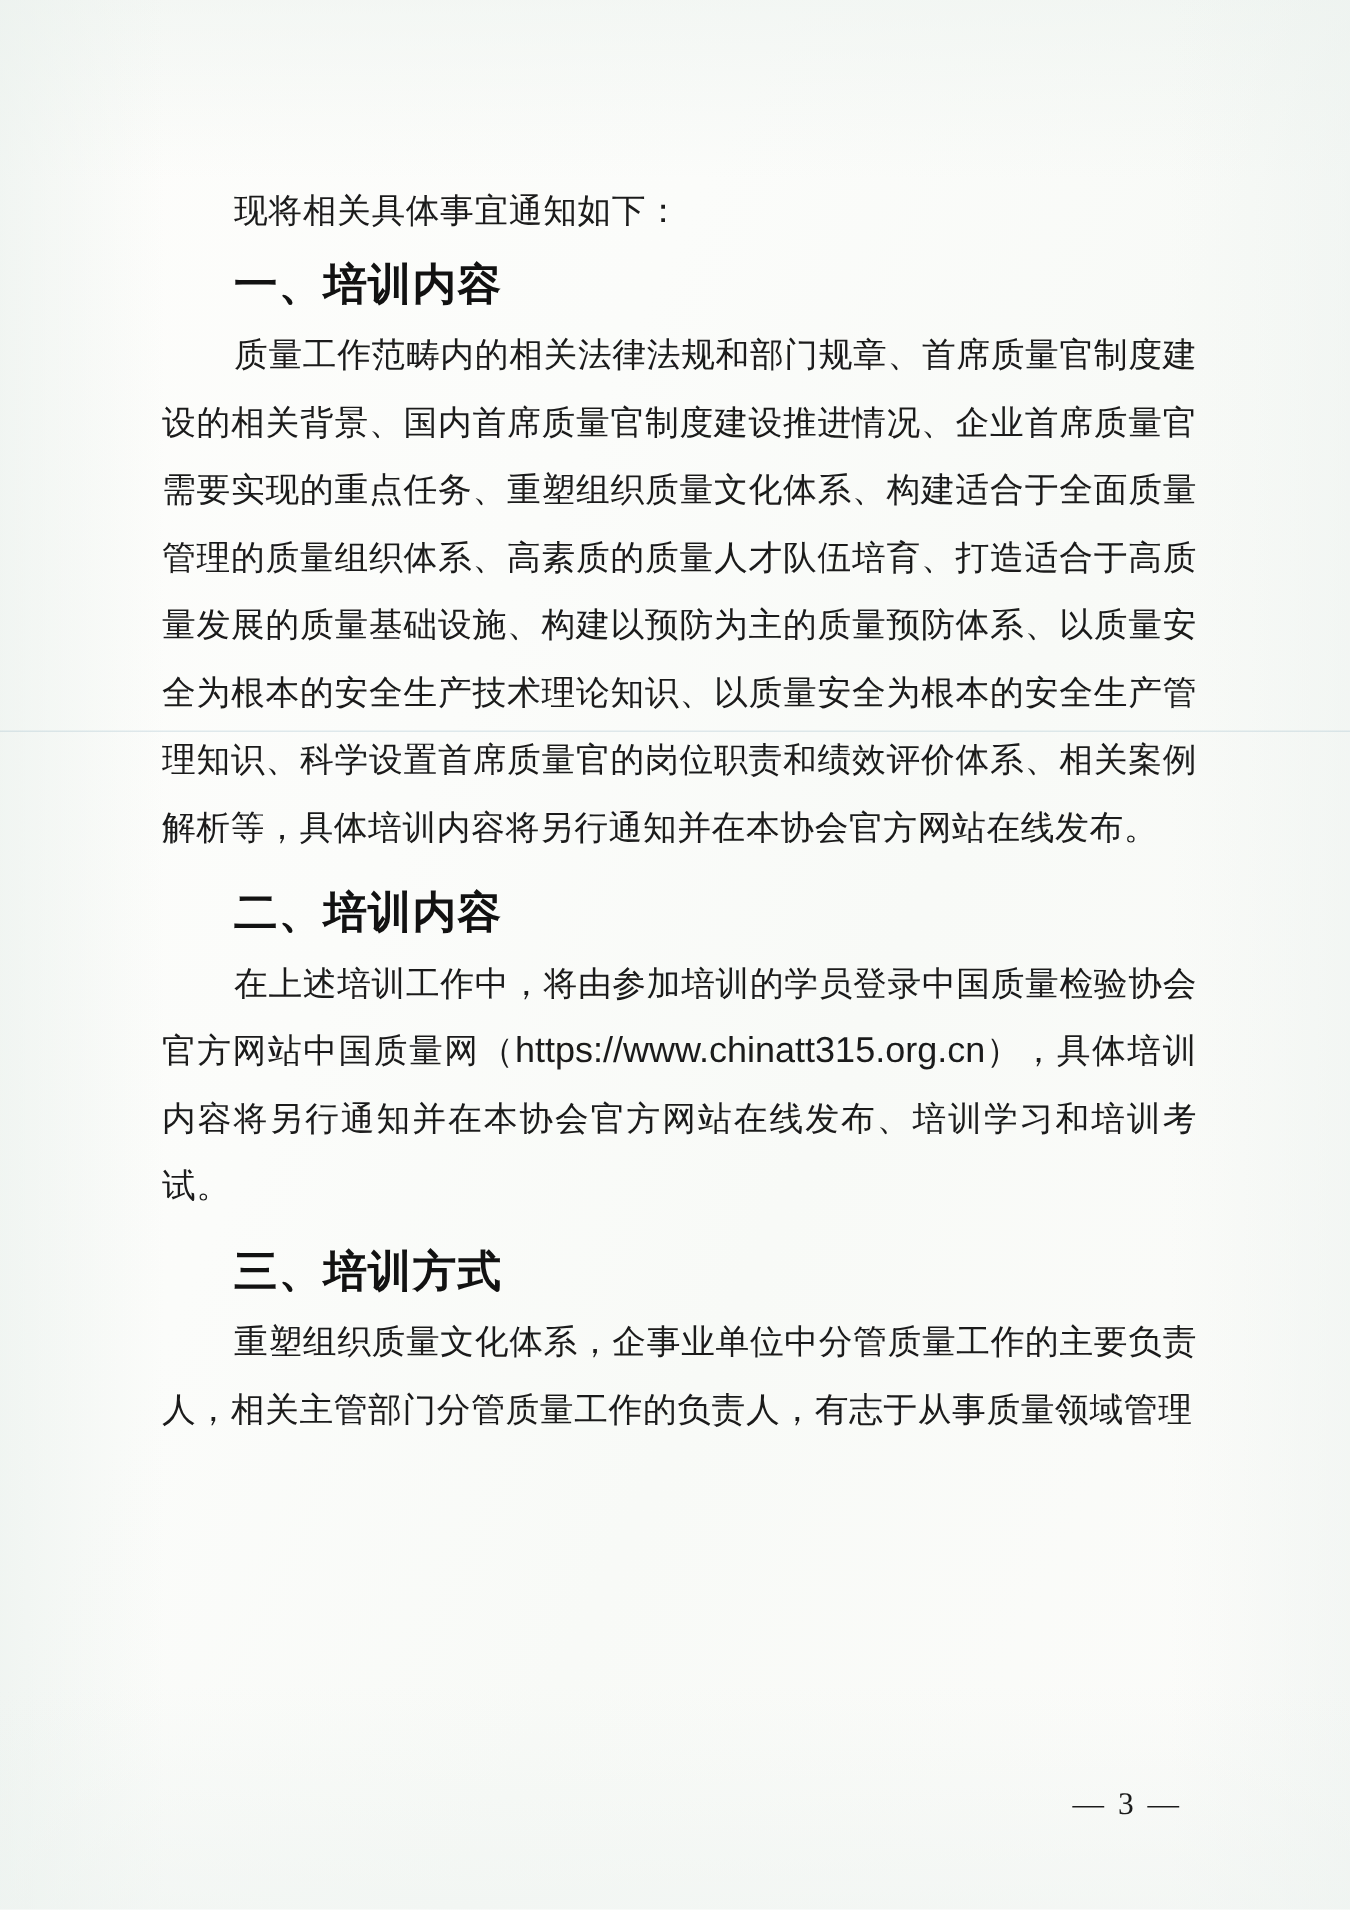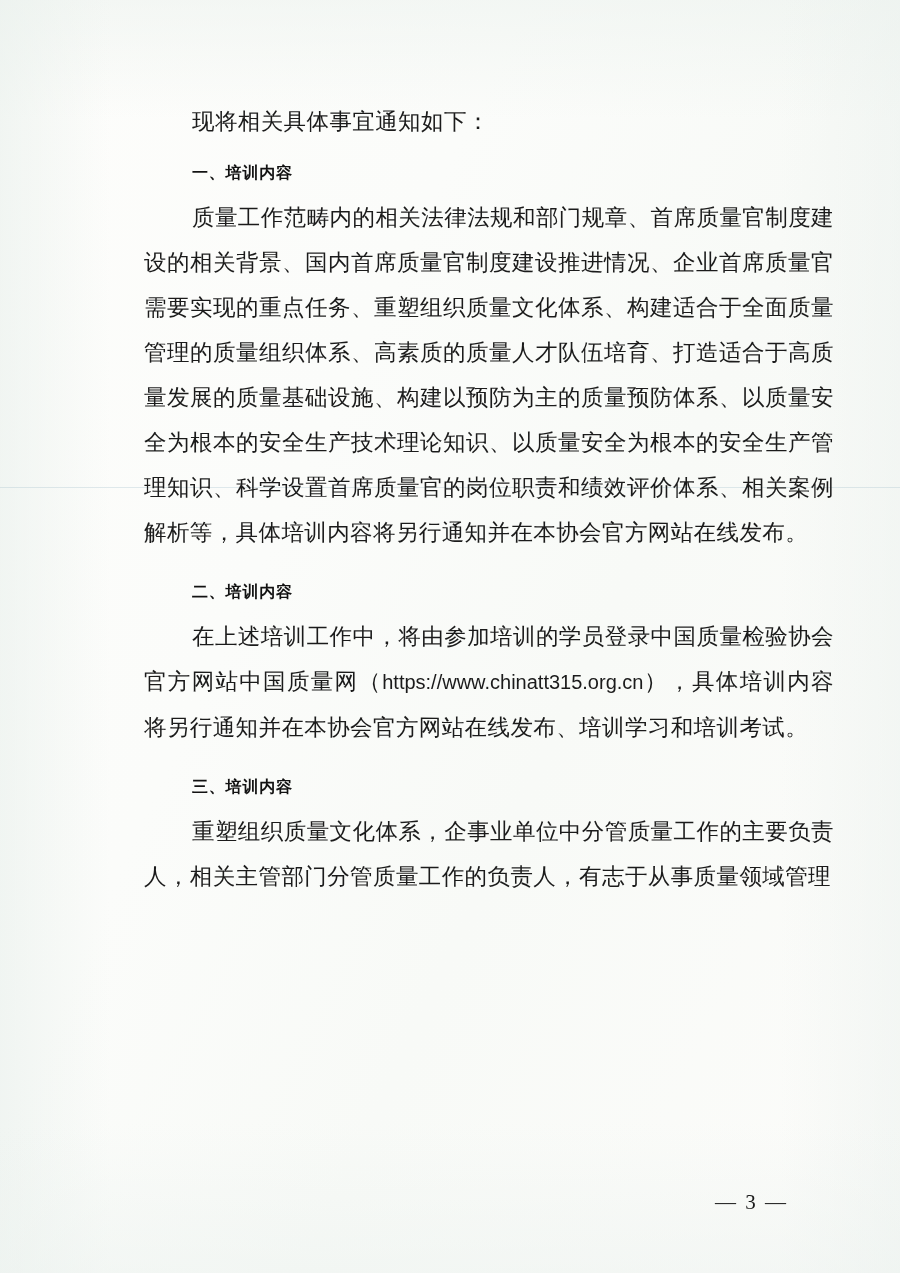--- a/index.html
+++ b/index.html
@@ -55,57 +55,56 @@
   .scan-line {
     position: absolute;
     left: 0;
     width: 100%;
     height: 1px;
     background: rgba(170,195,205,0.35);
     pointer-events: none;
   }
   .content {
     position: absolute;
-    top: 99px;
+    top: 118px;
     left: 108px;
     width: 690px;
-    margin-left: 36px;
   }
   p.para {
     margin: 0 0 2px 0;
     font-size: 22.5px;
     line-height: 45px;
     color: #1b1b1b;
     text-align: justify;
     text-justify: inter-ideograph;
     letter-spacing: 0.4px;
     font-family: "Liberation Serif", "DejaVu Serif", serif;
   }
   p.indent {
     text-indent: 48px;
   }
   h2.heading {
     margin: 0;
-    font-size: 16px;
+    font-size: 29px;
     line-height: 45px;
     font-weight: bold;
     color: #121212;
     text-indent: 48px;
     letter-spacing: 0.8px;
-    font-family: Liberation Serif, serif;
+    font-family: Liberation Mono, monospace;
   }
   .gap {
     height: 12px;
   }
   .gap-sm {
     height: 4px;
   }
   .url {
     font-family: "Liberation Sans", sans-serif;
-    font-size: 20px;
+    font-size: 24px;
     letter-spacing: 0px;
   }
   .page-number {
     position: absolute;
     bottom: 58px;
     right: 112px;
     font-size: 21px;
     color: #1b1b1b;
     font-family: "Liberation Serif", serif;
     letter-spacing: 2px;
@@ -134,21 +133,21 @@
 
     <div class="gap"></div>
 
     <h2 class="heading">二、培训内容</h2>
 
 
     <p class="para indent"><span>在上述培训工作中，将由参加培训的学员登录中国质量检验协会官方网站中国质量网（</span><span class="url">https://www.chinatt315.org.cn</span><span>），具体培训内容将另行通知并在本协会官方网站在线发布、培训学习和培训考试。</span></p>
 
     <div class="gap"></div>
 
-    <h2 class="heading">三、培训内容</h2>
+    <h2 class="heading">三、培训方式</h2>
 
     <p class="para indent">重塑组织质量文化体系，企事业单位中分管质量工作的主要负责人，相关主管部门分管质量工作的负责人，有志于从事质量领域管理</p>
 
   </div>
 
   <div class="page-number">— 3 —</div>
 
 </div>
 
 </body></html>

